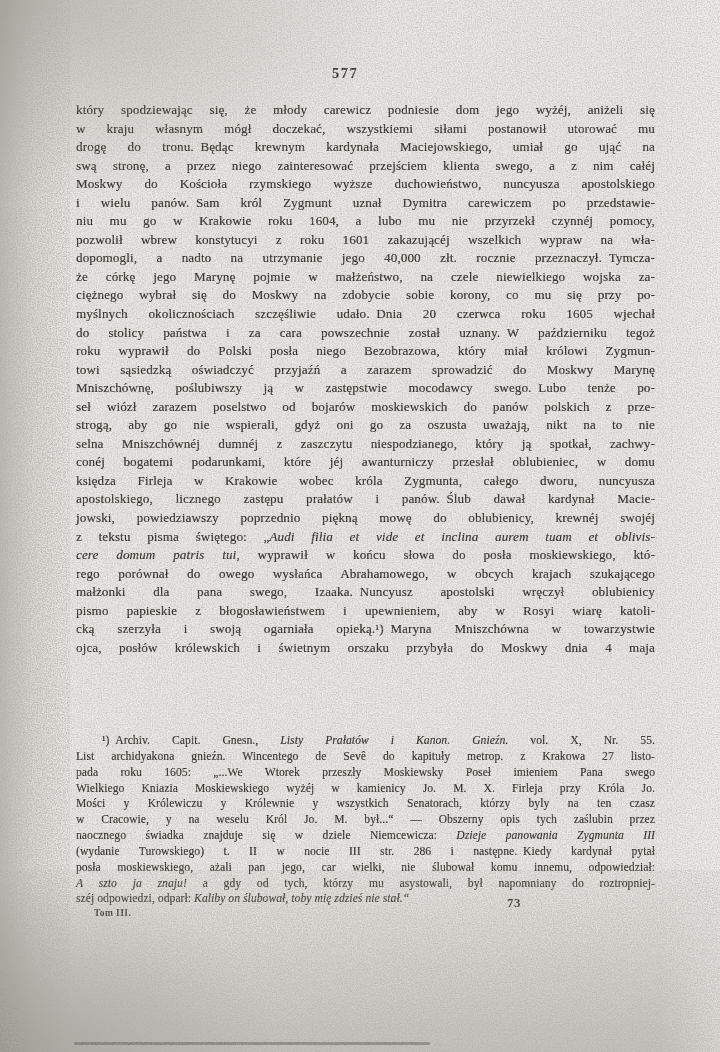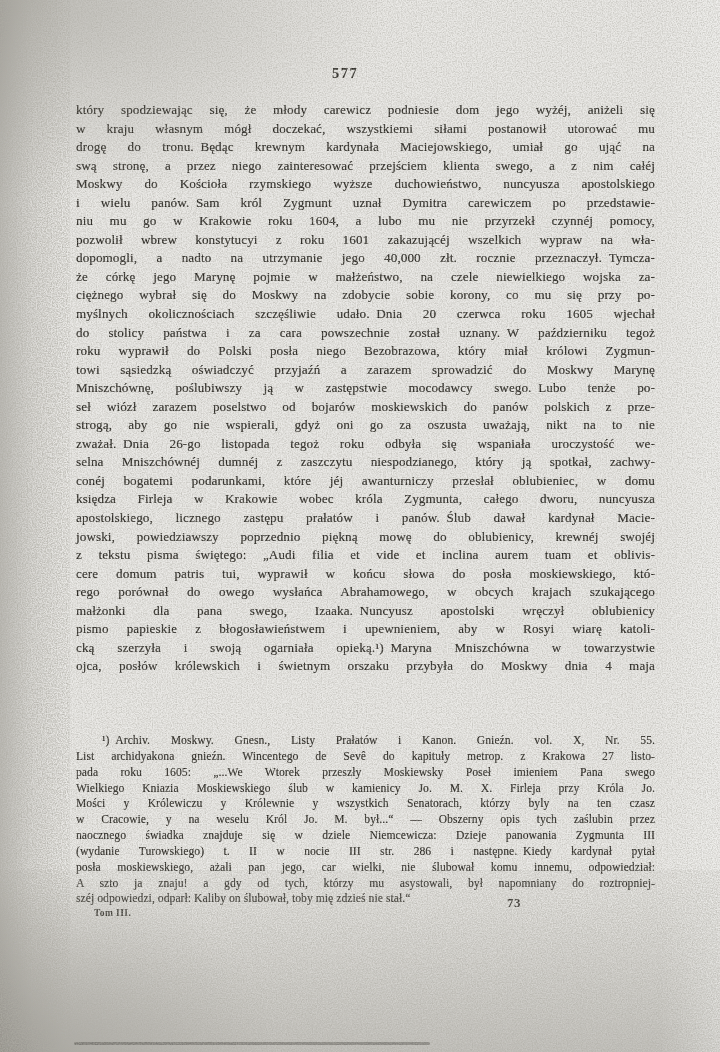--- a/index.html
+++ b/index.html
@@ -33,21 +33,21 @@
     text-shadow:.2px .2px .35px rgba(40,38,33,.6);
   }
   .fn{position:absolute;top:733px;left:76px;width:579px;z-index:1;}
   .fn .line{
     font-size:11.5px;line-height:15.85px;letter-spacing:.1px;
     text-align:justify;text-align-last:justify;
     text-shadow:.2px .2px .3px rgba(40,38,33,.55);
   }
   .fn .line:first-child{text-indent:26px;}
   .fn .line:last-child{text-align-last:left;}
-  .it{}
+  .it{font-style:italic;}
   .footer-volume{position:absolute;top:908px;left:94px;z-index:1;
     font-size:9.5px;font-weight:bold;letter-spacing:.4px;}
   .footer-sig{position:absolute;top:895px;left:507px;z-index:1;
     font-size:13px;font-weight:bold;letter-spacing:.5px;}
 </style>
 </head>
 <body>
 
 <div class="page">
 
@@ -72,40 +72,39 @@
       <div class="line">dopomogli, a nadto na utrzymanie jego 40,000 złt. rocznie przeznaczył. Tymcza-</div>
       <div class="line">że córkę jego Marynę pojmie w małżeństwo, na czele niewielkiego wojska za-</div>
       <div class="line">ciężnego wybrał się do Moskwy na zdobycie sobie korony, co mu się przy po-</div>
       <div class="line">myślnych okolicznościach szczęśliwie udało. Dnia 20 czerwca roku 1605 wjechał</div>
       <div class="line">do stolicy państwa i za cara powszechnie został uznany. W październiku tegoż</div>
       <div class="line">roku wyprawił do Polski posła niego Bezobrazowa, który miał królowi Zygmun-</div>
       <div class="line">towi sąsiedzką oświadczyć przyjaźń a zarazem sprowadzić do Moskwy Marynę</div>
       <div class="line">Mniszchównę, poślubiwszy ją w zastępstwie mocodawcy swego. Lubo tenże po-</div>
       <div class="line">seł wiózł zarazem poselstwo od bojarów moskiewskich do panów polskich z prze-</div>
       <div class="line">strogą, aby go nie wspierali, gdyż oni go za oszusta uważają, nikt na to nie</div>
-      <div class="line">zważał. Dnia 26-go listopada tegoż roku odbyła się wspaniała uroczystość we-</div>
       <div class="line">selna Mniszchównéj dumnéj z zaszczytu niespodzianego, który ją spotkał, zachwy-</div>
       <div class="line">conéj bogatemi podarunkami, które jéj awanturniczy przesłał oblubieniec, w domu</div>
       <div class="line">księdza Firleja w Krakowie wobec króla Zygmunta, całego dworu, nuncyusza</div>
       <div class="line">apostolskiego, licznego zastępu prałatów i panów. Ślub dawał kardynał Macie-</div>
       <div class="line">jowski, powiedziawszy poprzednio piękną mowę do oblubienicy, krewnéj swojéj</div>
       <div class="line"><span>z tekstu pisma świętego: „</span><span class="it">Audi filia et vide et inclina aurem tuam et oblivis-</span></div>
       <div class="line"><span class="it">cere domum patris tui</span><span>, wyprawił w końcu słowa do posła moskiewskiego, któ-</span></div>
       <div class="line">rego porównał do owego wysłańca Abrahamowego, w obcych krajach szukającego</div>
       <div class="line">małżonki dla pana swego, Izaaka. Nuncyusz apostolski wręczył oblubienicy</div>
       <div class="line">pismo papieskie z błogosławieństwem i upewnieniem, aby w Rosyi wiarę katoli-</div>
       <div class="line">cką szerzyła i swoją ogarniała opieką.¹) Maryna Mniszchówna w towarzystwie</div>
       <div class="line">ojca, posłów królewskich i świetnym orszaku przybyła do Moskwy dnia 4 maja</div>
     </div>
 
   <div class="fn">
-      <div class="line"><span>¹) Archiv. Moskwy. Gnesn., </span><span class="it">Listy Prałatów i Kanon. Gnieźn.</span><span> vol. X, Nr. 55.</span></div>
+      <div class="line"><span>¹) Archiv. Capit. Gnesn., </span><span class="it">Listy Prałatów i Kanon. Gnieźn.</span><span> vol. X, Nr. 55.</span></div>
       <div class="line">List archidyakona gnieźn. Wincentego de Sevê do kapituły metrop. z Krakowa 27 listo-</div>
       <div class="line">pada roku 1605: „...We Wtorek przeszły Moskiewsky Poseł imieniem Pana swego</div>
-      <div class="line">Wielkiego Kniazia Moskiewskiego ślub w kamienicy Jo. M. X. Firleja przy Króla Jo.</div>
+      <div class="line">Wielkiego Kniazia Moskiewskiego wyżéj w kamienicy Jo. M. X. Firleja przy Króla Jo.</div>
       <div class="line">Mości y Królewiczu y Królewnie y wszystkich Senatorach, którzy byly na ten czasz</div>
       <div class="line">w Cracowie, y na weselu Król Jo. M. był...“ — Obszerny opis tych zaślubin przez</div>
       <div class="line"><span>naocznego świadka znajduje się w dziele Niemcewicza: </span><span class="it">Dzieje panowania Zygmunta III</span></div>
       <div class="line">(wydanie Turowskiego) t. II w nocie III str. 286 i następne. Kiedy kardynał pytał</div>
       <div class="line">posła moskiewskiego, ażali pan jego, car wielki, nie ślubował komu innemu, odpowiedział:</div>
       <div class="line"><span class="it">A szto ja znaju!</span><span> a gdy od tych, którzy mu asystowali, był napomniany do roztropniej-</span></div>
       <div class="line"><span>széj odpowiedzi, odparł: </span><span class="it">Kaliby on ślubował, toby mię zdzieś nie stał.“</span></div>
     </div>
 
   <div class="footer-volume">Tom III.</div>

